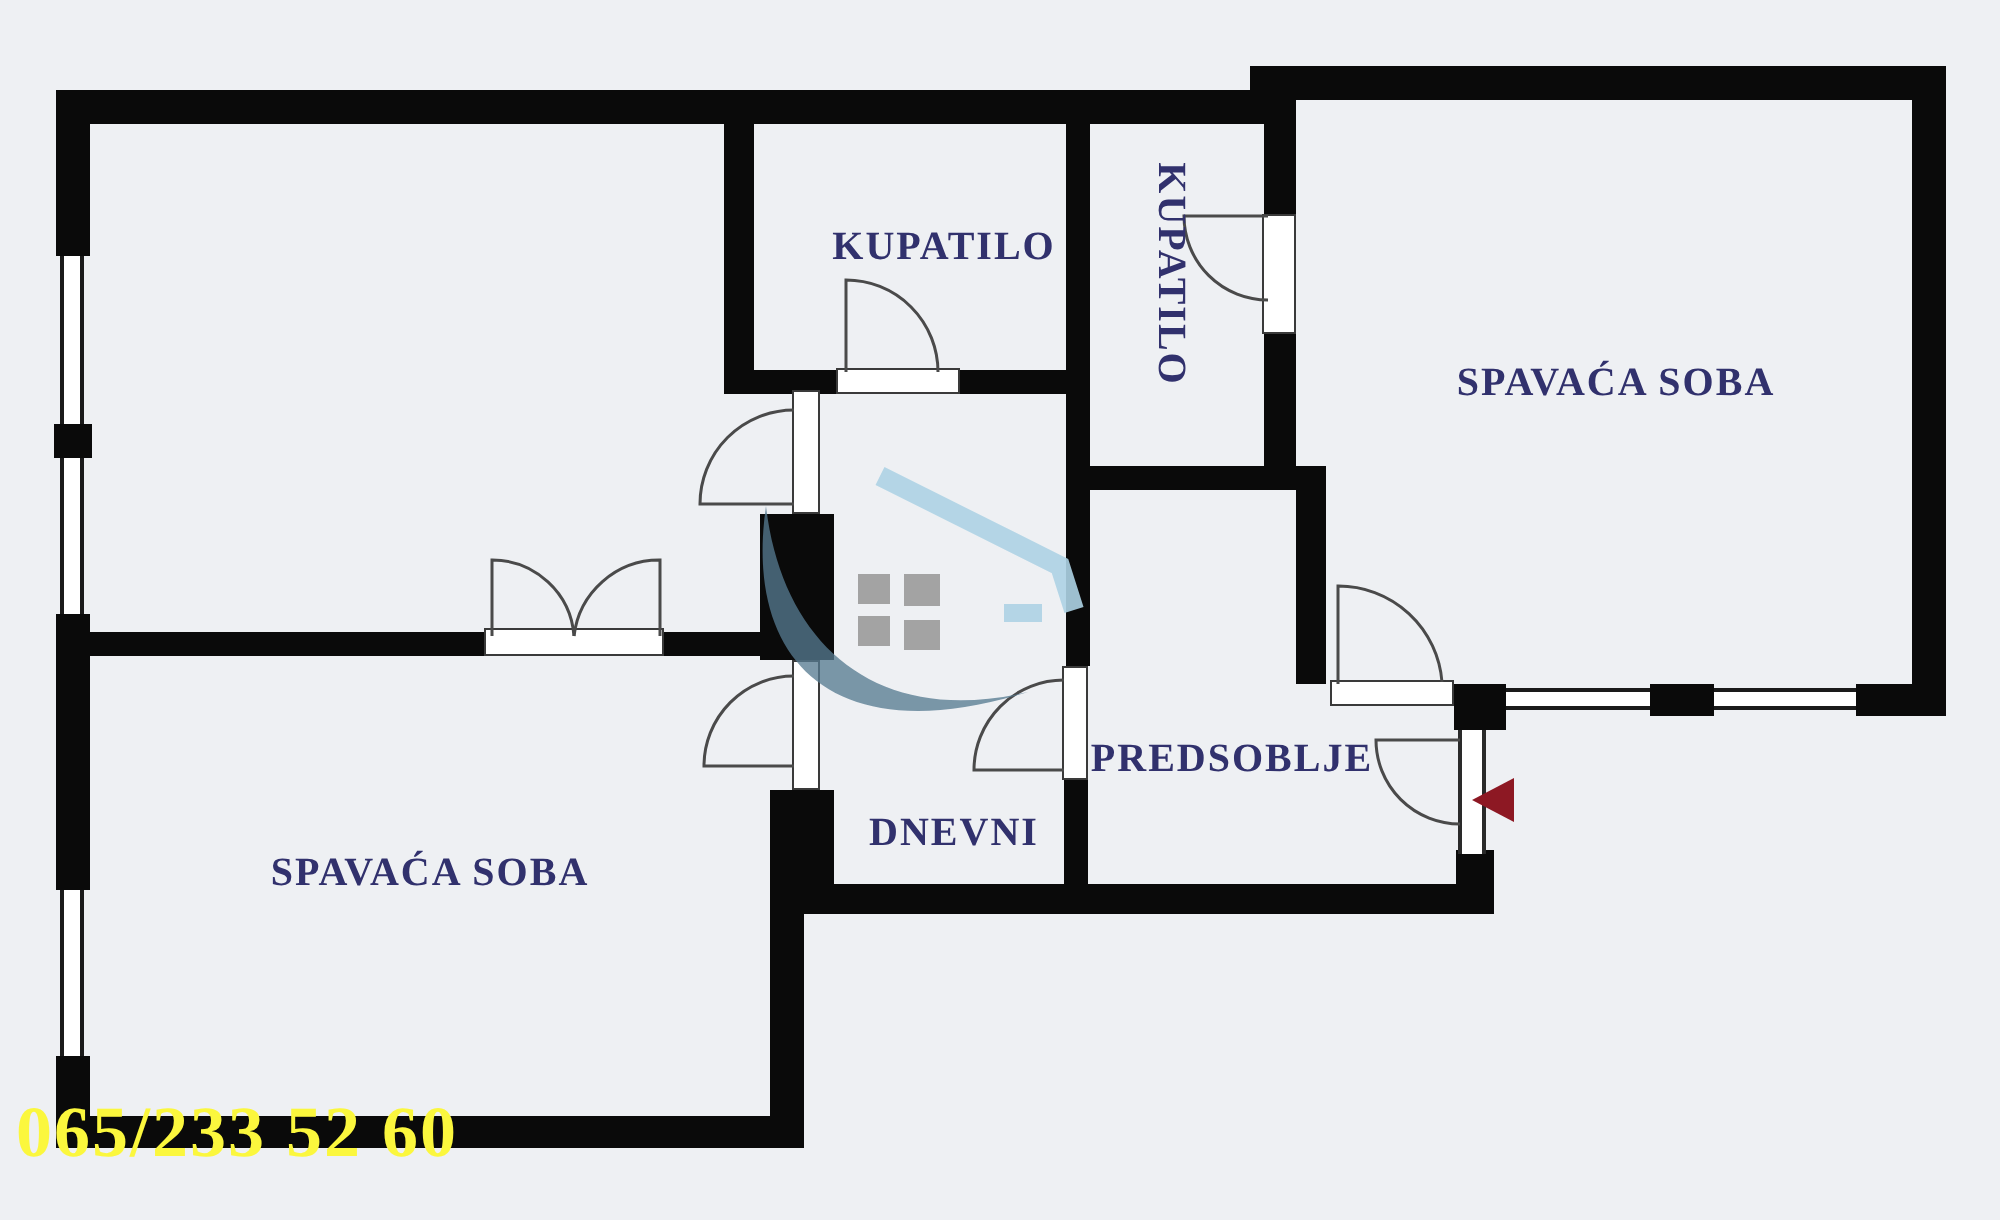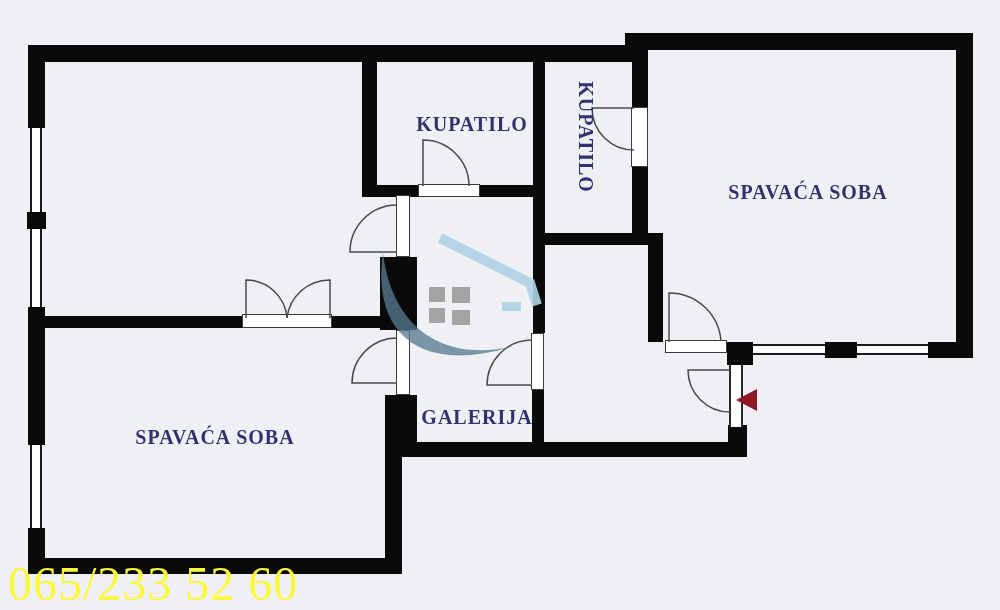--- a/index.html
+++ b/index.html
@@ -13,22 +13,22 @@
   .w{position:absolute;background:var(--wall);}
   .win{position:absolute;background:#ffffff;border-left:2px solid #1a1a1a;border-right:2px solid #1a1a1a;box-sizing:border-box;}
   .winh{position:absolute;background:#ffffff;border-top:2px solid #1a1a1a;border-bottom:2px solid #1a1a1a;box-sizing:border-box;}
   .thr{position:absolute;background:#ffffff;border:1px solid #3a3a3a;box-sizing:border-box;}
   .thr2{position:absolute;background:#ffffff;border-left:2px solid #2a2a2a;border-right:2px solid #2a2a2a;box-sizing:border-box;}
   .room-label{position:absolute;transform:translate(-50%,-50%);color:var(--label-text);
       font-size:20px;font-weight:600;letter-spacing:1px;white-space:nowrap;z-index:6;}
   .room-label.vertical{transform:translate(-50%,-50%) rotate(90deg);}
   .wm-text{position:absolute;color:var(--watermark-text);font-style:italic;font-size:27px;
       letter-spacing:2px;white-space:nowrap;opacity:.88;z-index:7;}
-  .phone{position:absolute;left:8px;top:560px;color:var(--phone-text);font-size:48px;
-      letter-spacing:1px;line-height:1;white-space:nowrap;z-index:8;}
+  .phone{position:absolute;left:8px;top:548px;color:var(--phone-text);font-size:36px;
+      letter-spacing:1px;line-height:1;white-space:nowrap;z-index:8;font-weight:bold;}
   svg.overlay{position:absolute;left:0;top:0;z-index:5;}
   .lay2{z-index:2}.lay3{z-index:3}
 </style>
 </head>
 <body>
 
 <div class="stage">
 
   <div>
     <div class="w" style="left:28px;top:45px;width:615px;height:17px"></div>
@@ -102,18 +102,19 @@
         <rect x="452" y="310" width="18" height="15"></rect>
       </g>
     </g>
     <polygon points="736,400 757,389 757,411" style="fill:var(--entrance-arrow)"></polygon>
   </svg>
 
   <div class="room-label" style="left:472px;top:124px">KUPATILO</div>
   <div class="room-label vertical" style="left:585px;top:137px">KUPATILO</div>
   <div class="room-label" style="left:808px;top:192px">SPAVAĆA SOBA</div>
   <div class="room-label" style="left:215px;top:437px">SPAVAĆA SOBA</div>
-  <div class="room-label" style="left:477px;top:417px">GALERIJA</div>
+  <div class="room-label" style="left:477px;top:417px">DNEVNI</div>
+  <div class="room-label" style="left:616px;top:380px">PREDSOBLJE</div>
 
 
   <div class="phone">065/233 52 60</div>
 
 </div>
 
 </body></html>

